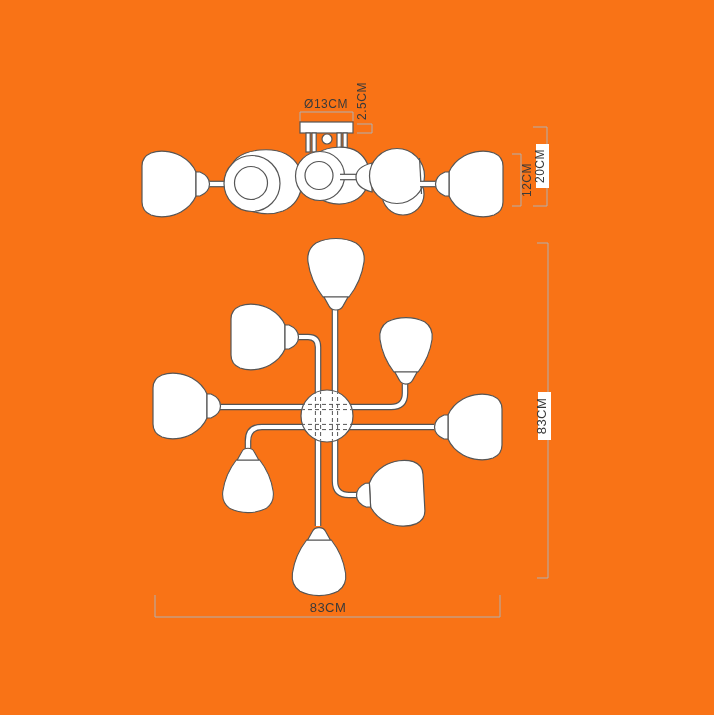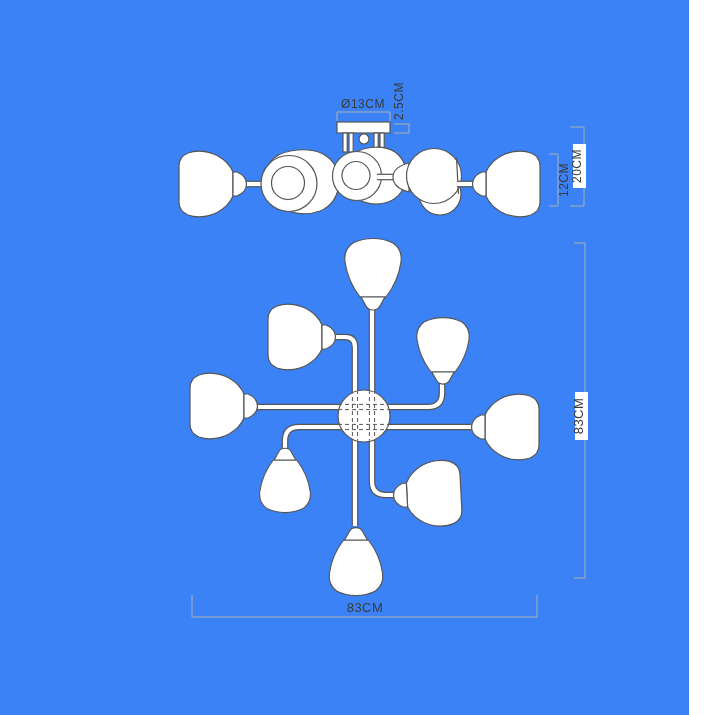--- a/index.html
+++ b/index.html
@@ -1,17 +1,17 @@
 <!DOCTYPE html>
 <html><head>
 <meta charset="utf-8">
 <style>
   html,body{margin:0;padding:0;background:#ffffff;}
-  .canvas{position:relative;width:652px;height:715px;background:#3b82f6;overflow:hidden;
-          font-family:"Liberation Sans", sans-serif;padding-left:37px;}
+  .canvas{position:relative;width:714px;height:715px;background:#f97316;overflow:hidden;
+          font-family:"Liberation Sans", sans-serif;}
   svg{display:block;}
   text{fill:#3a3a3a;font-family:"Liberation Sans", sans-serif;letter-spacing:.5px;}
   .dim-line{stroke:#b0b0b0;stroke-width:1;fill:none;}
   .ln{stroke:#555555;stroke-width:1.2;fill:none;}
   .wh{stroke:#555555;stroke-width:1.2;fill:#ffffff;}
   .tube-out{stroke:#555555;stroke-width:6.6;fill:none;}
   .tube-in{stroke:#ffffff;stroke-width:4.2;fill:none;}
   .hid{stroke:#555555;stroke-width:1;fill:none;stroke-dasharray:4 3;}
 </style>
 </head>

